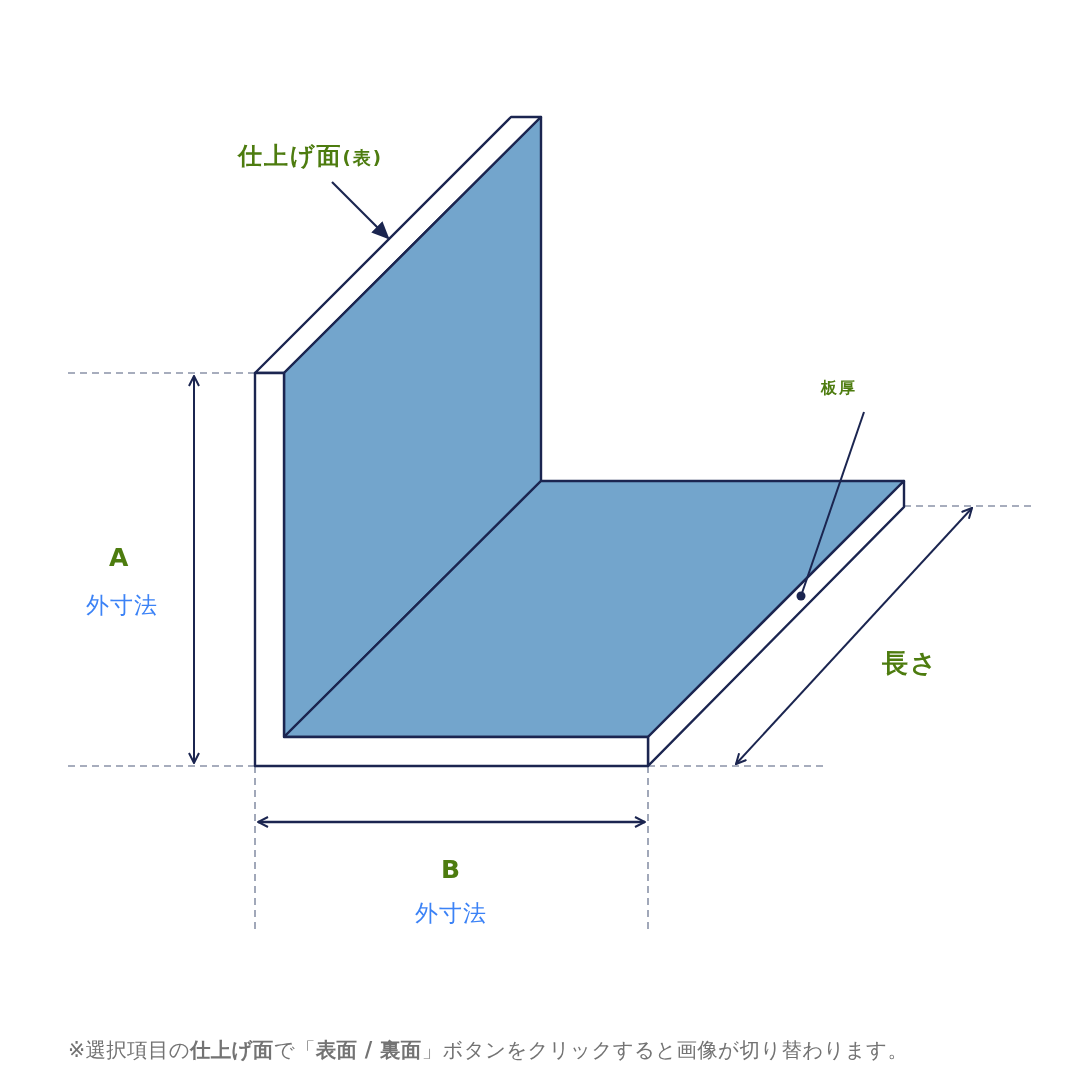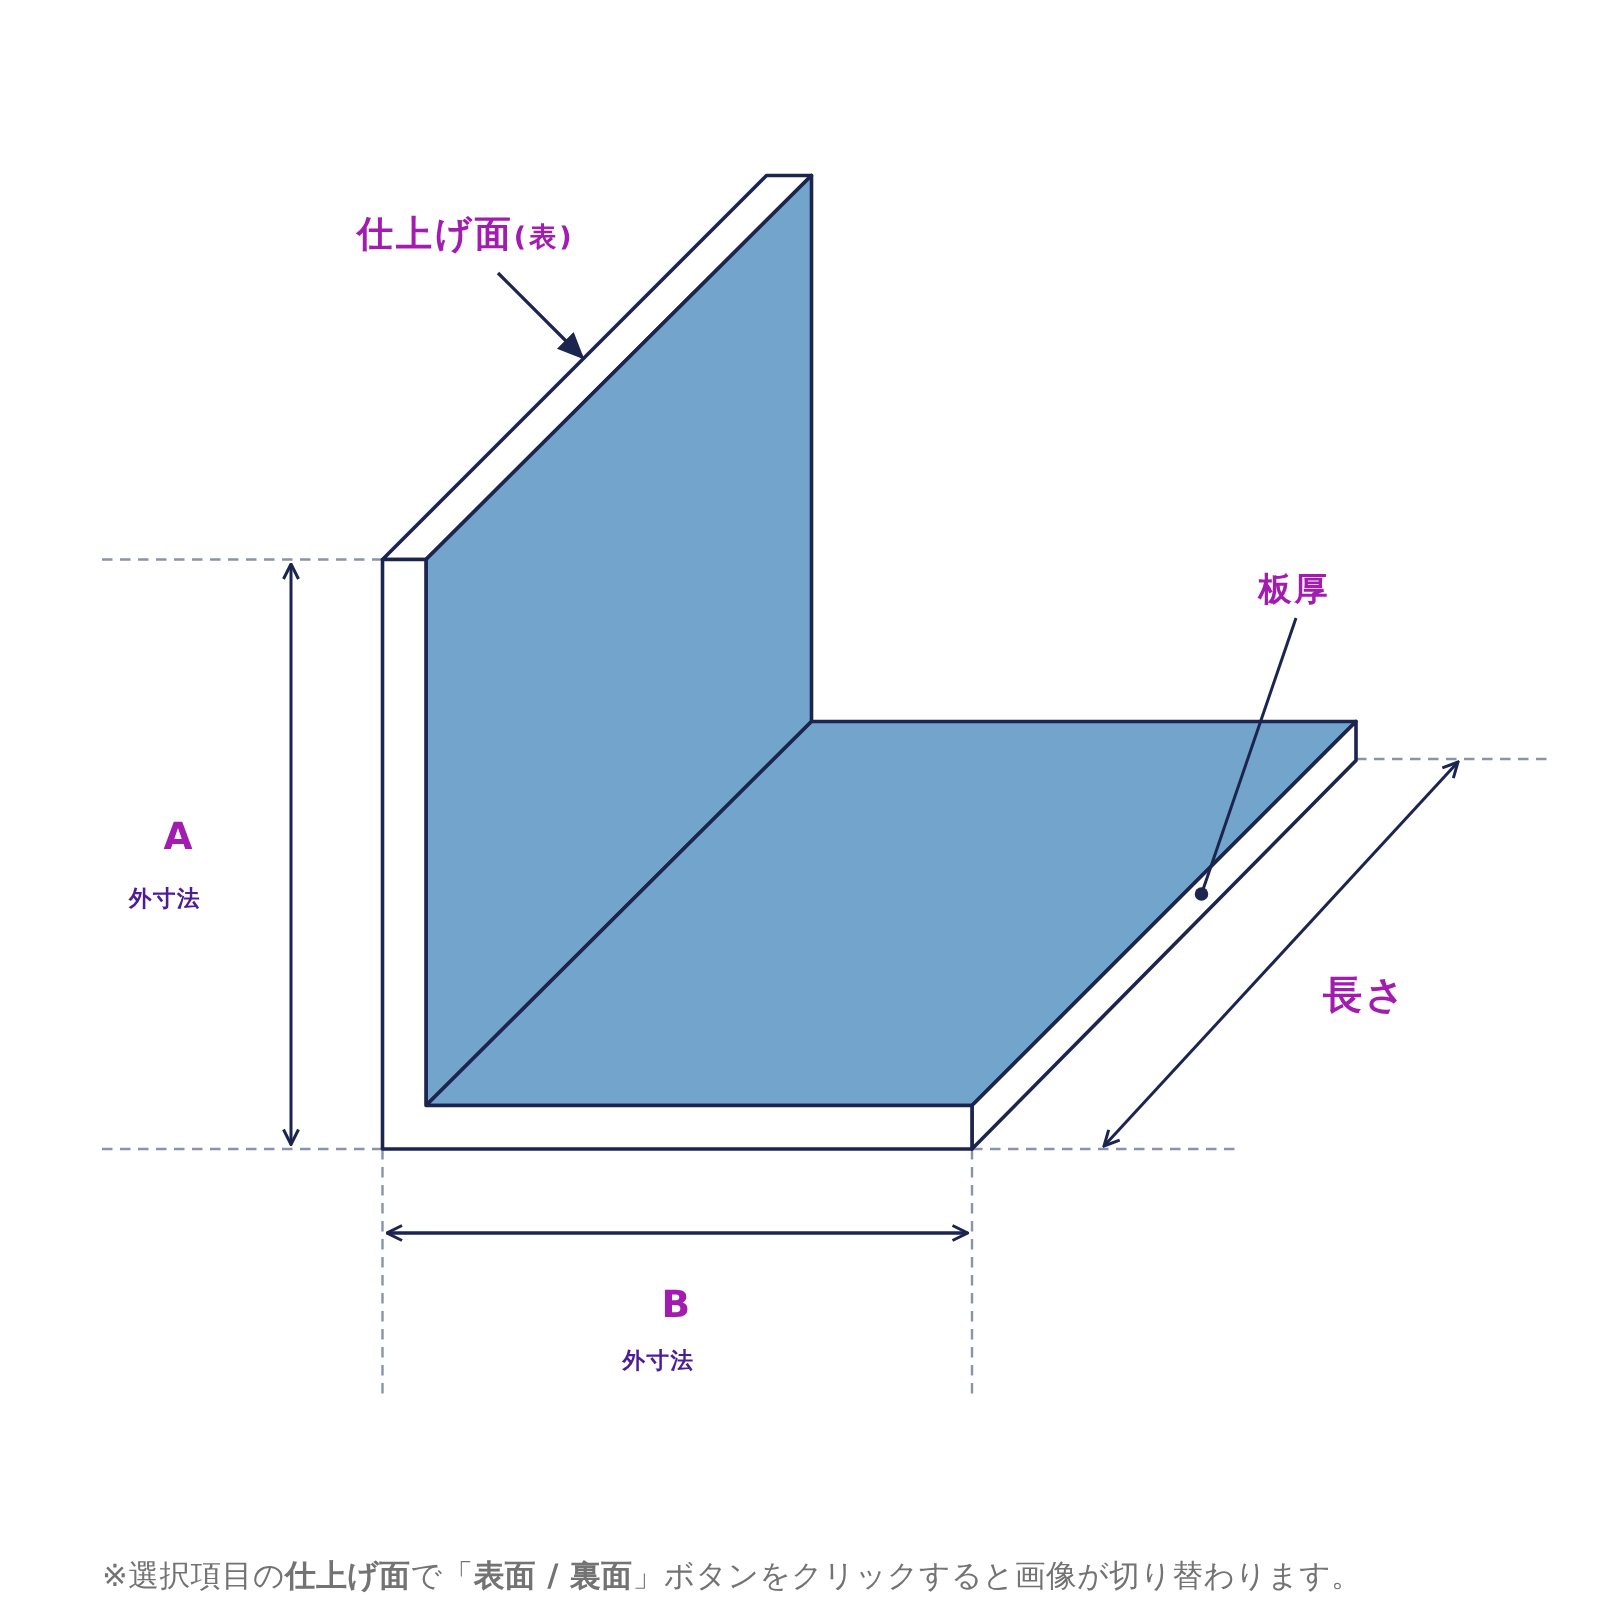--- a/index.html
+++ b/index.html
@@ -1,20 +1,20 @@
 <!DOCTYPE html>
 <html><head>
 <meta charset="utf-8">
 <style>
   html, body { margin:0; padding:0; background:#ffffff; }
   body { width:1080px; height:1080px; position:relative; overflow:hidden;
          font-family: "DejaVu Sans", "Liberation Sans", sans-serif; }
   svg.diagram { position:absolute; left:0; top:0; }
-  .lbl { position:absolute; color:#a21caf; font-weight:bold; white-space:nowrap; }
-  .sub { position:absolute; color:#4c1d95; white-space:nowrap; font-size:15px; letter-spacing:1px;font-weight:bold; }
+  .lbl { position:absolute; color:#4d7c0f; font-weight:bold; white-space:nowrap; }
+  .sub { position:absolute; color:#3b82f6; white-space:nowrap; font-size:23px; letter-spacing:1px; }
   .footnote { position:absolute; left:68px; top:1036px; font-size:20.5px; color:#737373; white-space:nowrap; letter-spacing:0.3px; }
   .footnote b { font-weight:bold; }
 </style>
 </head>
 <body>
 
 <svg class="diagram" width="1080" height="1080" viewBox="0 0 1080 1080">
   <defs>
     <marker id="arrowOpen" viewBox="0 0 12 12" refX="11" refY="6" markerWidth="12" markerHeight="12" markerUnits="userSpaceOnUse" orient="auto-start-reverse">
       <path d="M1,1 L11,6 L1,11" fill="none" stroke="#1b2550" stroke-width="2"></path>
@@ -56,21 +56,21 @@
   <line x1="332" y1="182" x2="388" y2="238" stroke="#1b2550" stroke-width="2.2" marker-end="url(#arrowSolid)"></line>
 
   <line x1="864" y1="412" x2="801" y2="596" stroke="#1b2550" stroke-width="2"></line>
   <circle cx="801" cy="596" r="4.5" fill="#1b2550"></circle>
 </svg>
 
 <div class="lbl" style="left:238px; top:140px; font-size:24px; letter-spacing:2px;">
   <span>仕上げ面</span><span style="font-size:18px;">(表)</span>
 </div>
 
-<div class="lbl" style="left:839px; top:378px; font-size:22px; letter-spacing:2px;">板厚</div>
+<div class="lbl" style="left:821px; top:378px; font-size:16px; letter-spacing:2px;">板厚</div>
 
 <div class="lbl" style="left:882px; top:634px; font-size:26px; letter-spacing:2px;margin-top:12px;">長さ</div>
 
 <div class="lbl" style="left:109px; top:543px; font-size:25px;">A</div>
 <div class="sub" style="left:86px; top:590px;">外寸法</div>
 
 <div class="lbl" style="left:441px; top:855px; font-size:25px;">B</div>
 <div class="sub" style="left:415px; top:898px;">外寸法</div>
 
 <div class="footnote">

